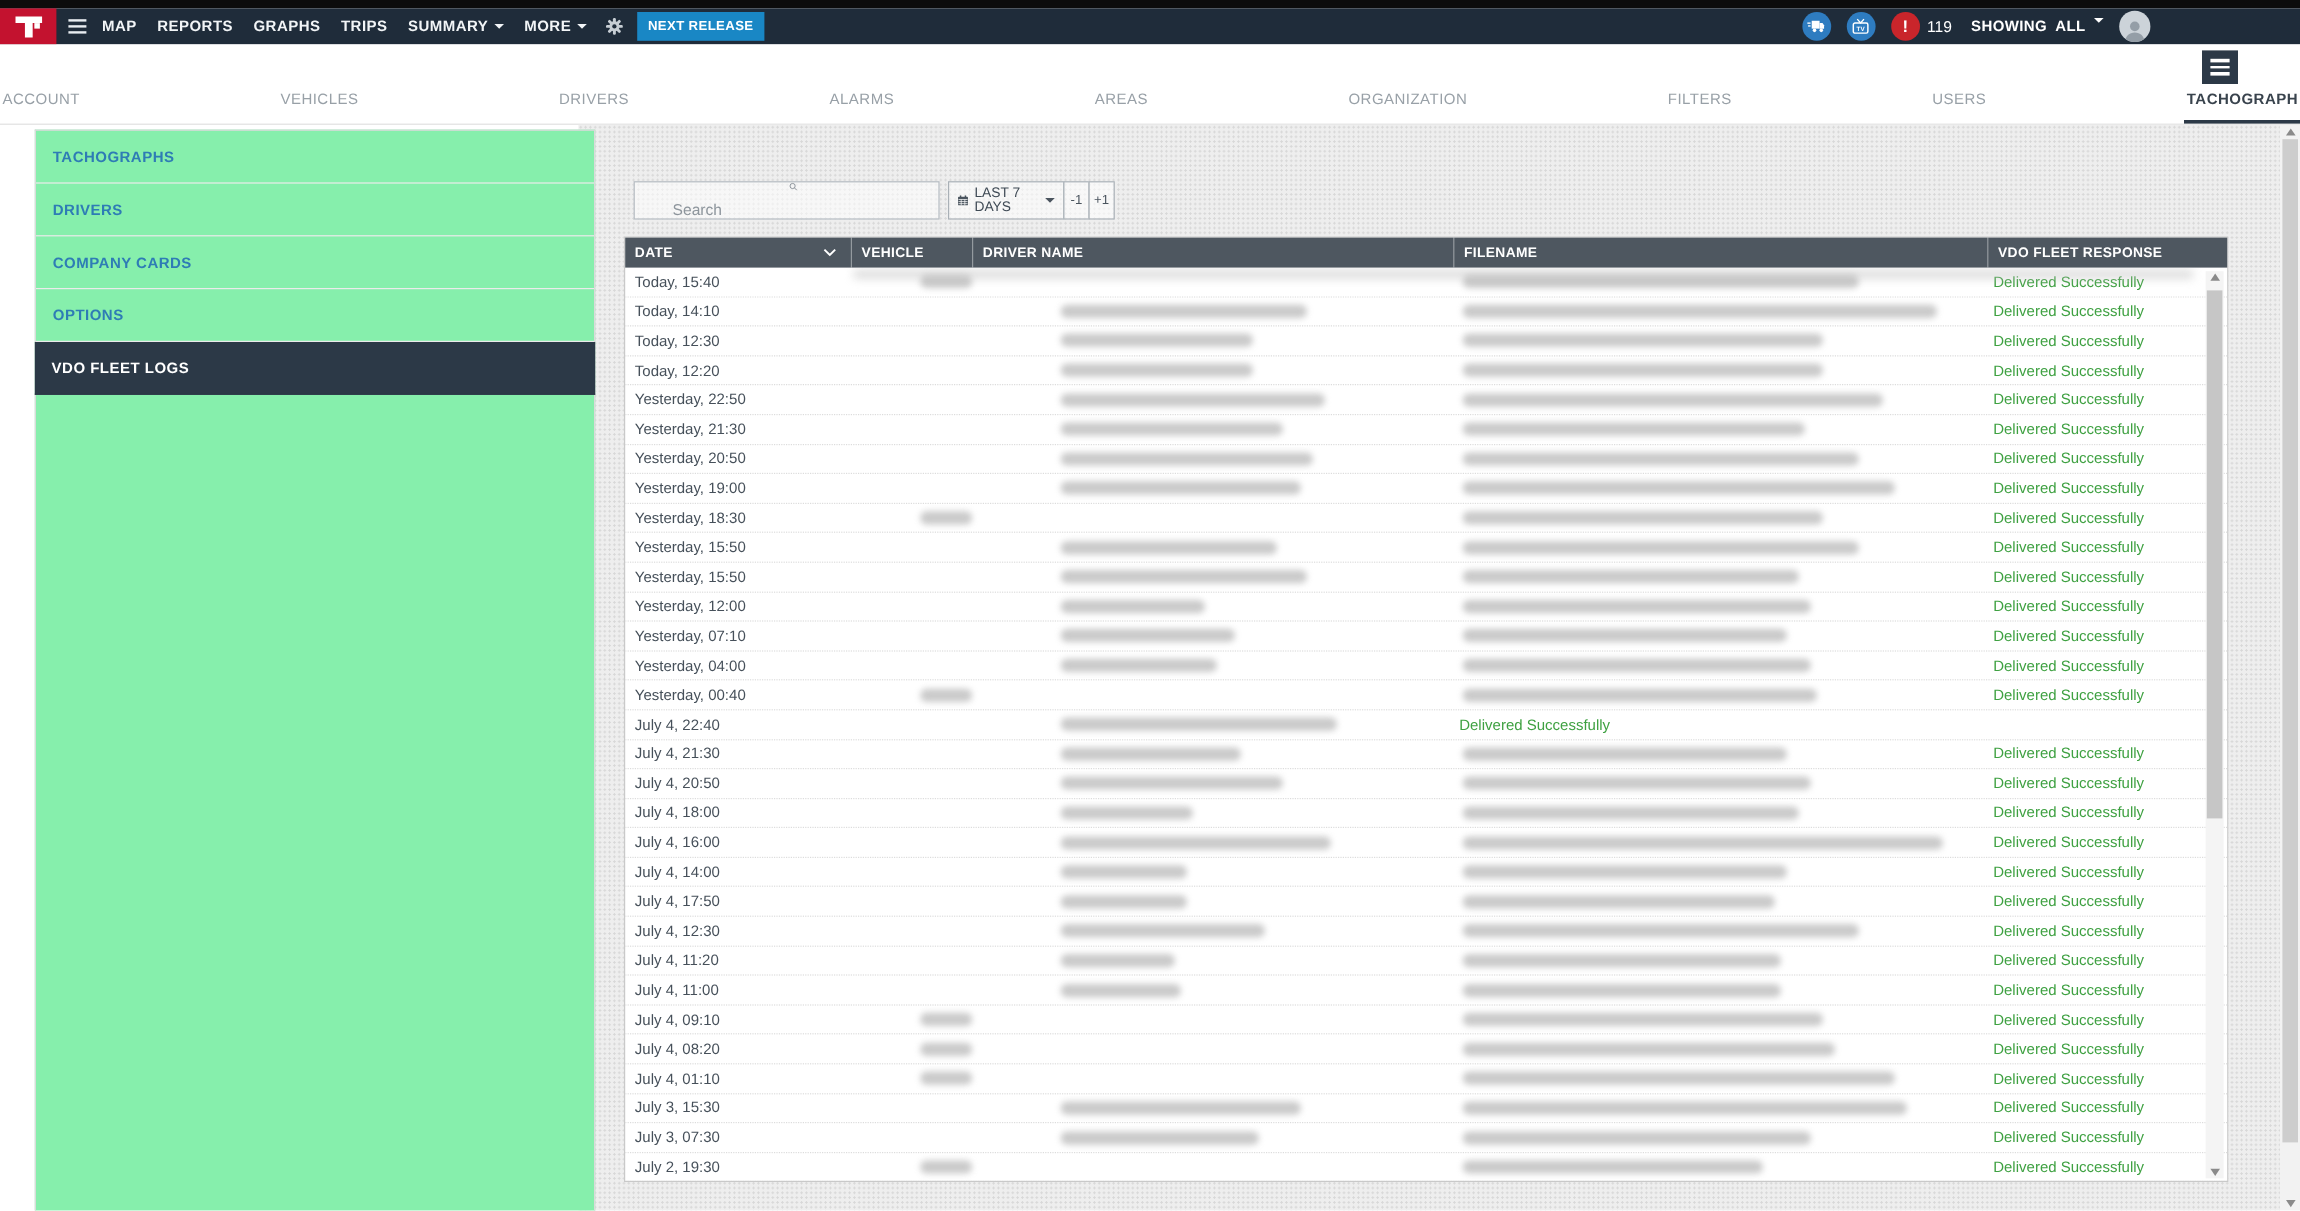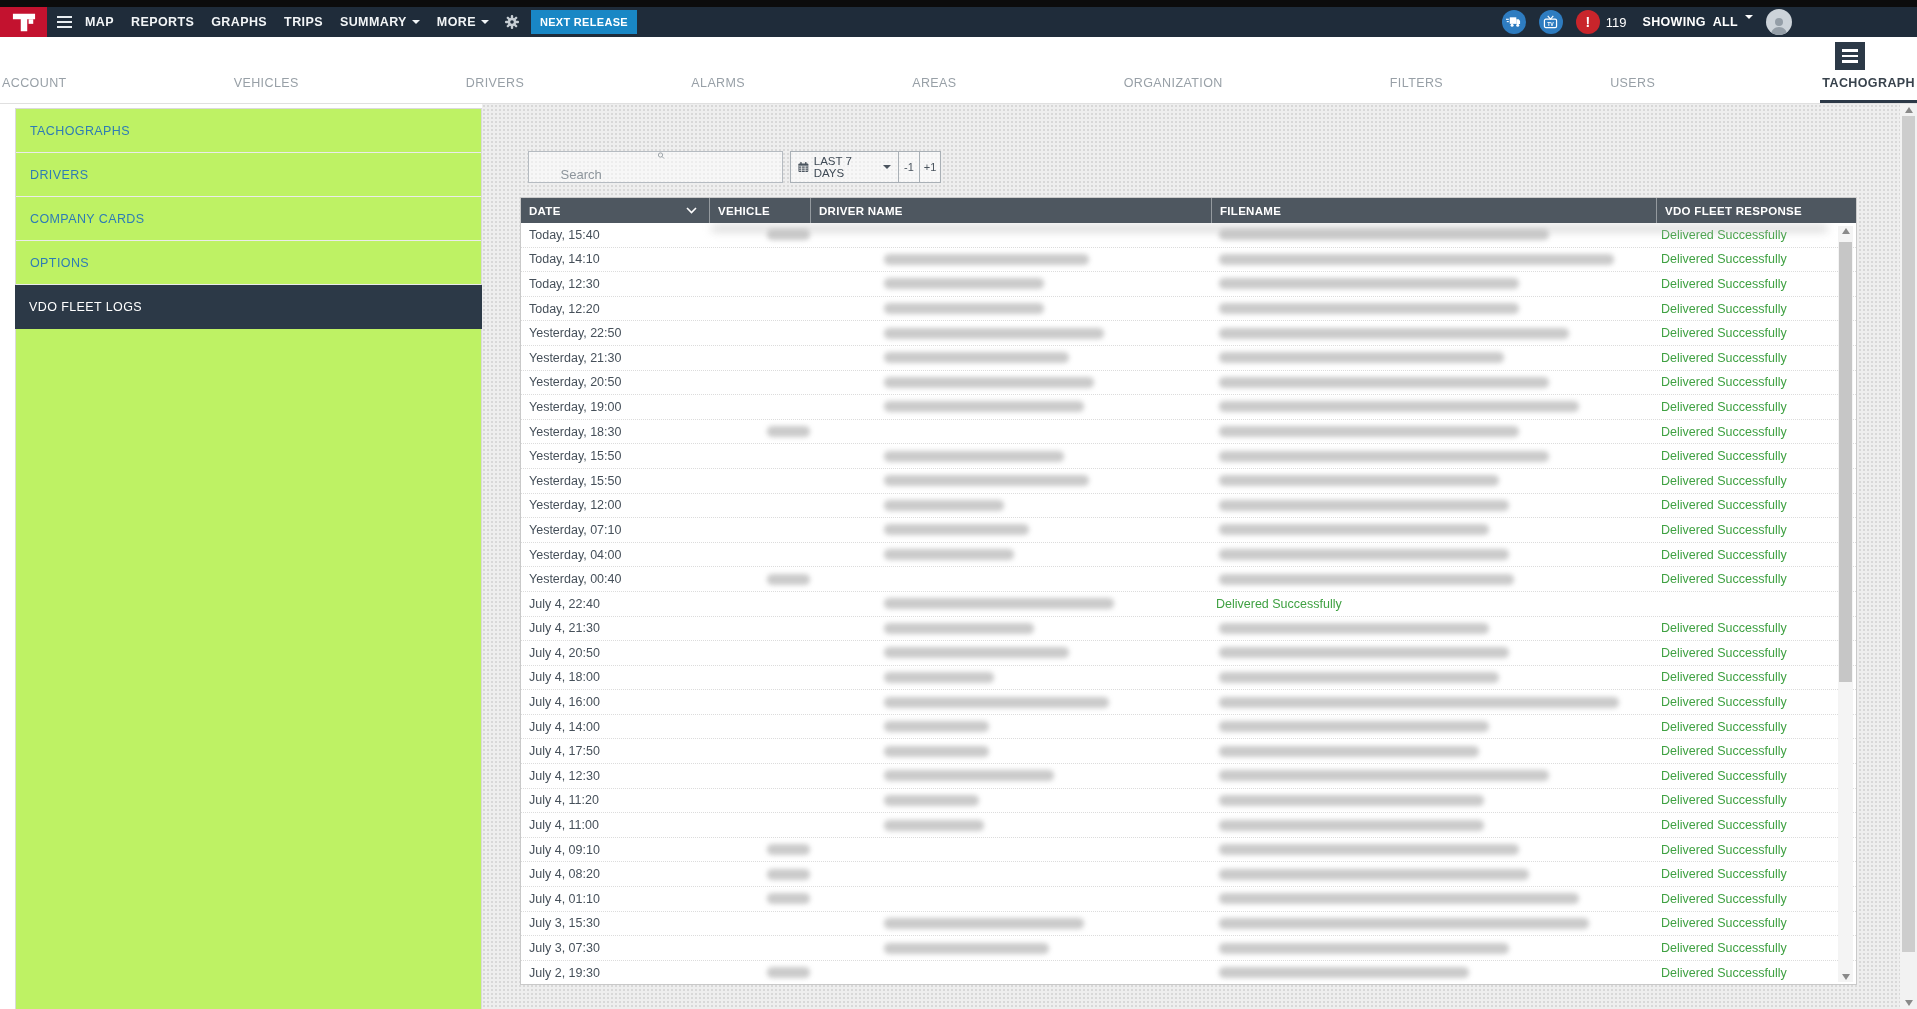--- a/index.html
+++ b/index.html
@@ -37,30 +37,30 @@
   .tab { font-size:12.5px; letter-spacing:.4px; color:#98a0a7; padding:0 2px 10px; cursor:pointer; border-bottom:3px solid transparent; }
   .tab.active { color:#39434d; font-weight:600; border-bottom-color:#2c3947; }
 
   
   .dotted-bg { position:absolute; top:104px; left:482px; right:17px; bottom:0;
     background-color:#eeeeee;
     background-image:radial-gradient(#d8d8d8 0.8px, transparent 0.9px);
     background-size:4px 4px; }
 
   
-  .sidebar { position:absolute; left:15px; top:108px; width:467px; bottom:0; background:#bef264; border:1px solid #dadada; border-bottom:none; }
+  .sidebar { position:absolute; left:29px; top:108px; width:467px; bottom:0; background:#86efac; border:1px solid #dadada; border-bottom:none;font-weight:bold; }
   .side-item { height:44px; display:flex; align-items:center; padding-left:14px; font-size:12.5px; letter-spacing:.4px; color:#2e7cb5; border-bottom:1px solid #ebebeb; cursor:pointer; }
   .side-item.active { background:#2c3947; color:#fff; border-bottom:1px solid #2c3947; margin-left:-1px; margin-right:-1px; }
 
   
   .toolbar { position:absolute; left:528px; top:151px; display:flex; align-items:stretch; height:32px; }
   .search-box { width:255px; border:1px solid #b5bbc1; background:rgba(255,255,255,.55); display:flex; align-items:center; padding-left:10px; gap:8px;flex-direction:column; }
   .search-box input { border:none; outline:none; background:transparent; font-family:inherit; font-size:13px; color:#46505a; width:200px; }
   .search-box input::placeholder { color:#8d959c; }
-  .date-filter { margin-left:7px; width:109px; border:1px solid #a9b0b6; background:rgba(255,255,255,.55); display:flex; align-items:center; padding:0 7px; gap:5px; cursor:pointer; font-size:11.5px; color:#3f4a55; }
+  .date-filter { margin-left:7px; width:97px; border:1px solid #a9b0b6; background:rgba(255,255,255,.55); display:flex; align-items:center; padding:0 7px; gap:5px; cursor:pointer; font-size:11.5px; color:#3f4a55; }
   .date-filter .caret { color:#4a545e; margin-left:auto; }
   .step-btn { width:22px; margin-left:-1px; border:1px solid #a9b0b6; background:rgba(255,255,255,.6); display:flex; align-items:center; justify-content:center; font-size:11px; color:#4a545e; cursor:pointer; }
 
   
   .table-card { position:absolute; left:520px; top:197px; width:1337px; height:788px; background:#fff; border:1px solid #c9c9c9; }
   .thead { height:25px; background:#4e5760; display:flex; color:#fff; font-size:11.5px; font-weight:bold; letter-spacing:.3px; }
   .th { display:flex; align-items:center; padding-left:8px; }
   .th + .th { border-left:1px solid rgba(255,255,255,.4); }
   .c0 { width:188px; } .c1 { width:101px; } .c2 { width:401px; } .c3 { width:445px; } .c4 { flex:1; }
   .sort-icon { margin-left:auto; margin-right:12px; display:flex; }

